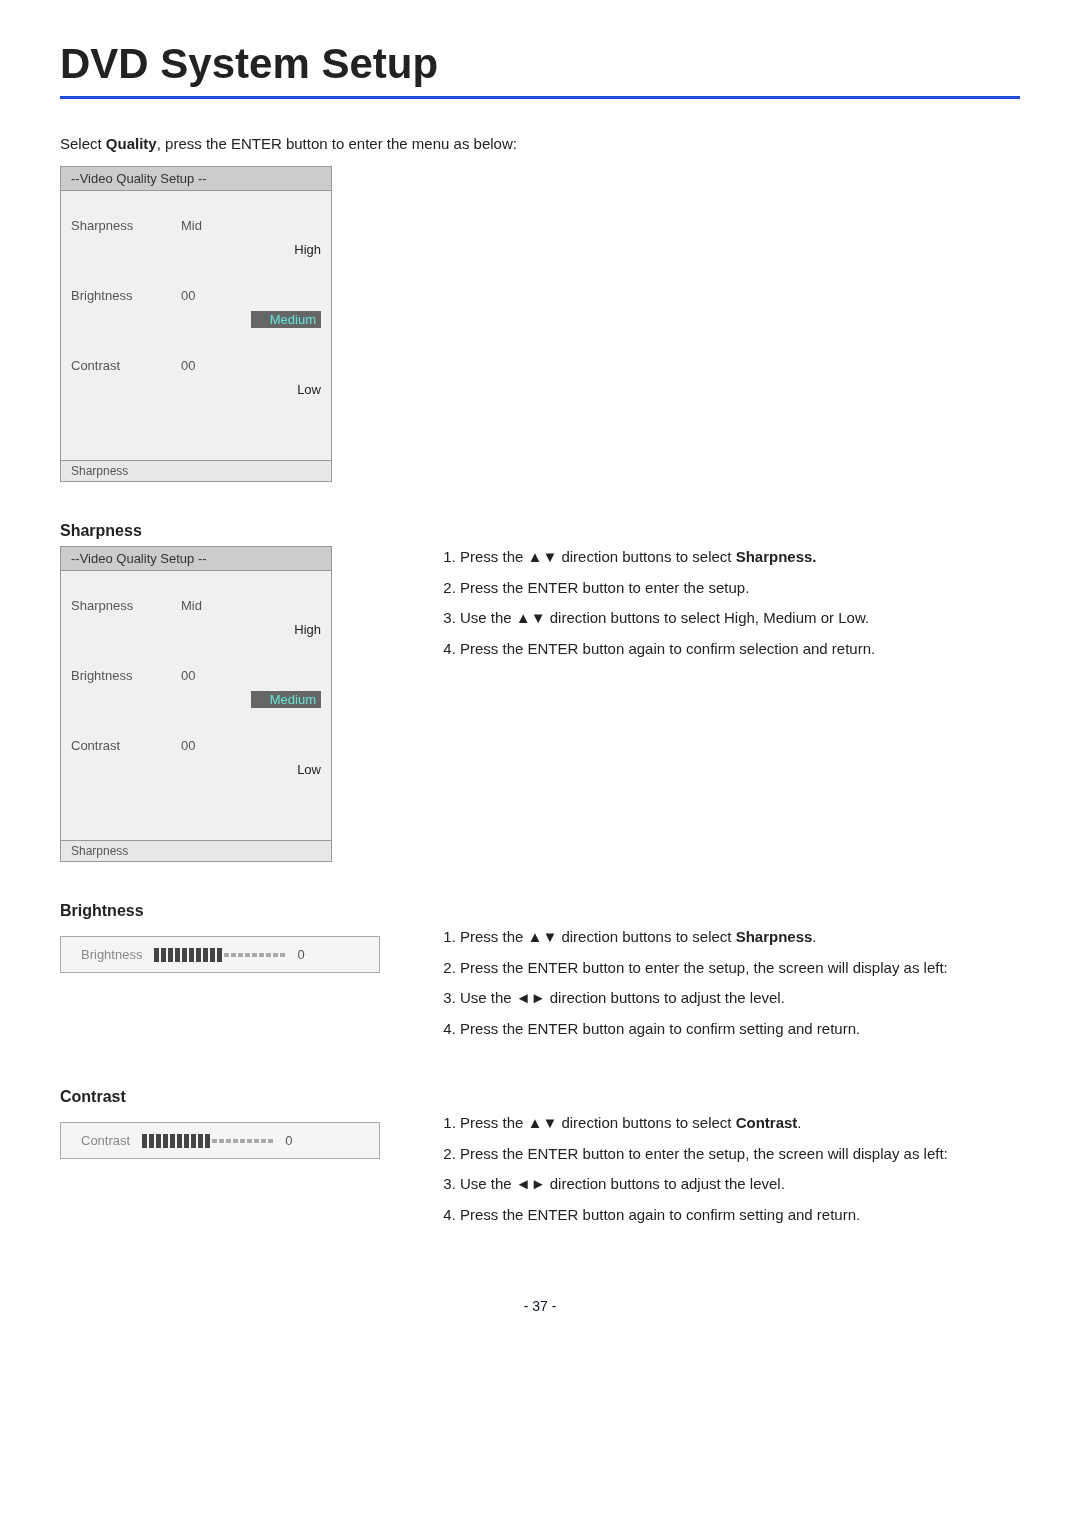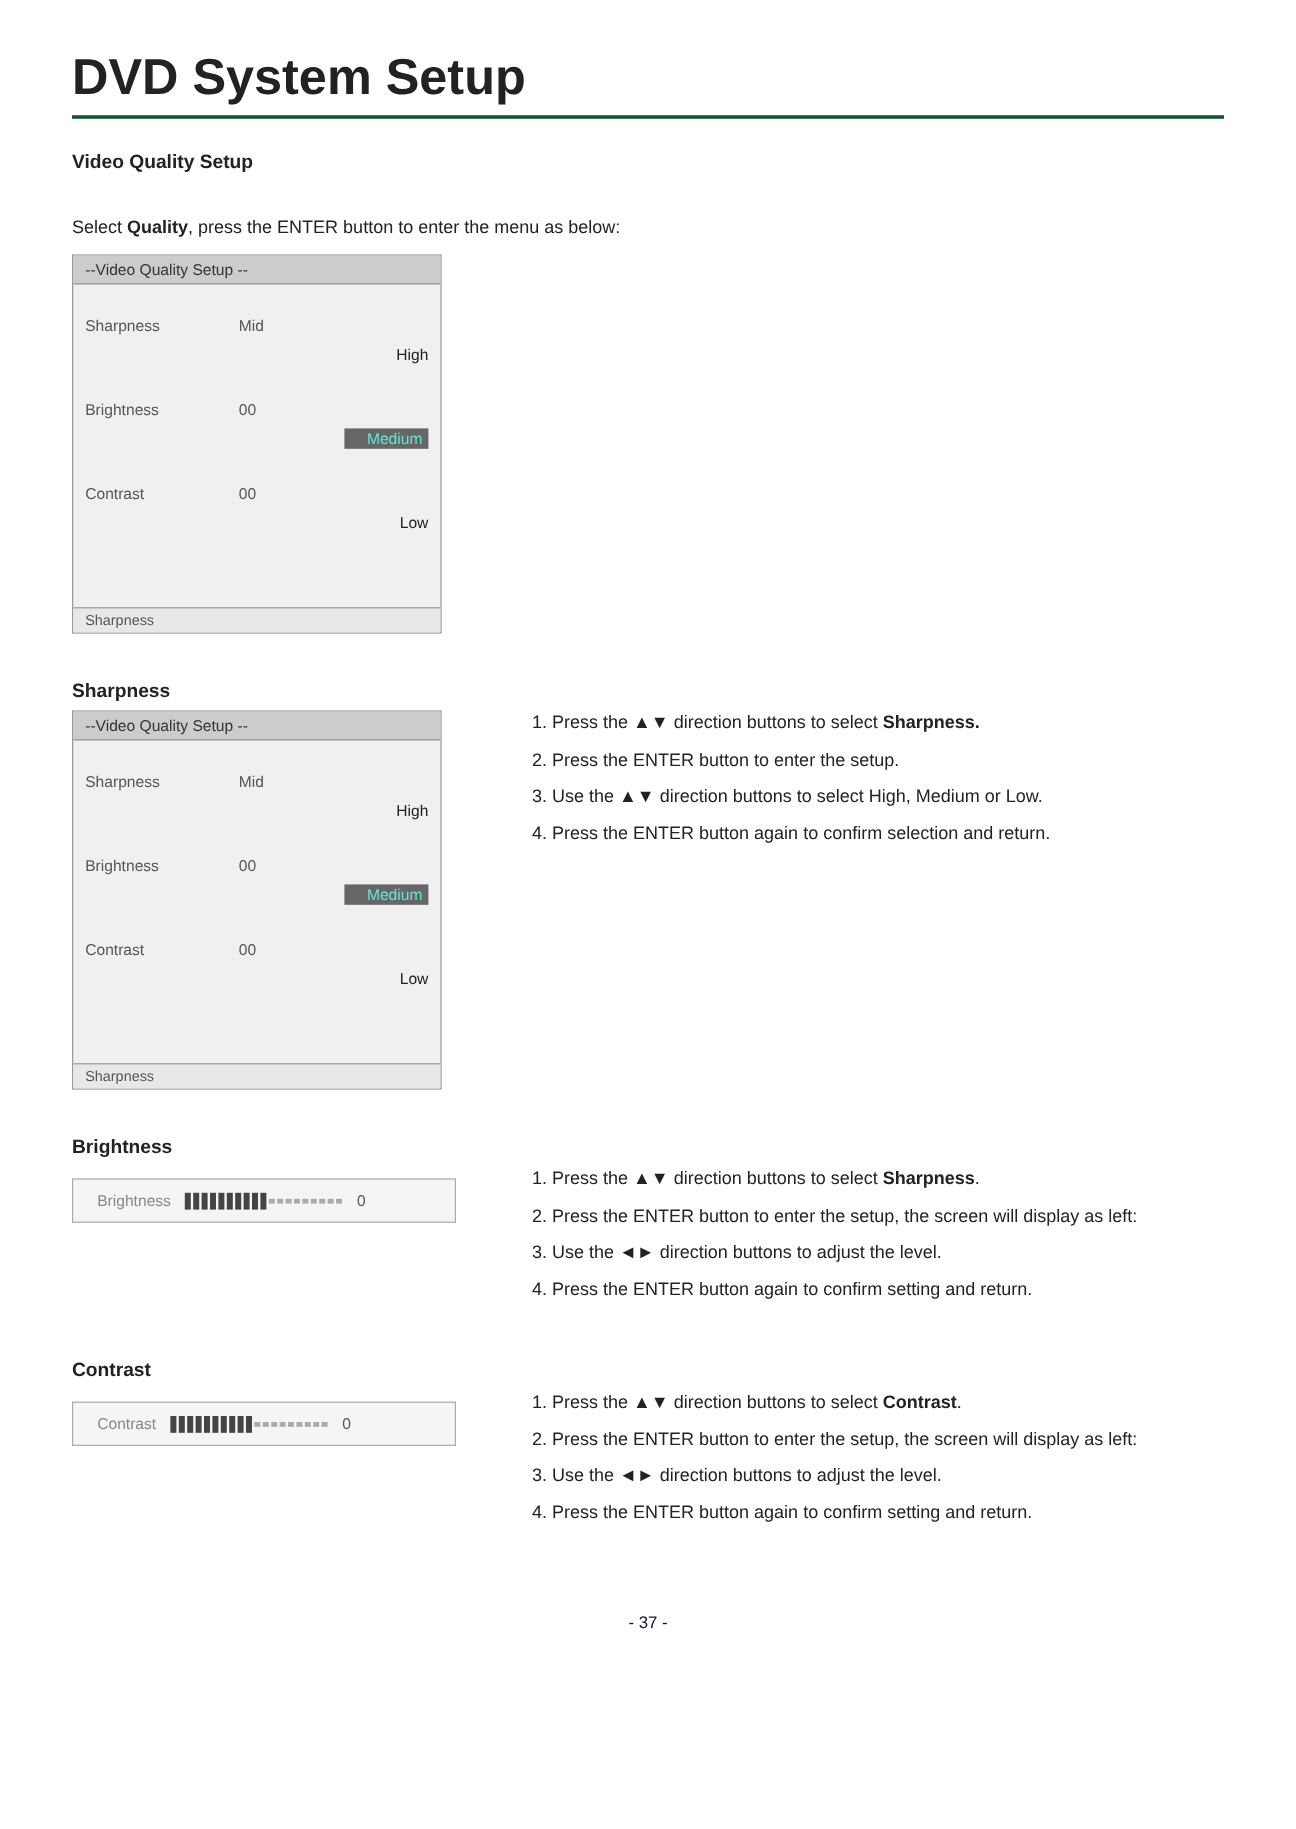--- a/index.html
+++ b/index.html
@@ -9,21 +9,21 @@
       color: #222;
       background: #fff;
       width: 1080px;
       min-height: 1524px;
       padding: 40px 60px 60px 60px;
     }
 
     h1 {
       font-size: 42px;
       font-weight: 900;
-      border-bottom: 3px solid #14532d;
+      border-bottom: 3px solid #1d4ed8;
       padding-bottom: 8px;
       margin-bottom: 28px;
     }
 
     .section-title {
       font-weight: bold;
       font-size: 16px;
       margin-bottom: 6px;
     }
 
@@ -46,21 +46,21 @@
     }
 
     .right-col {
       flex: 1;
     }
 
     
     .osd-box {
       border: 1px solid #999;
       background: #f0f0f0;
-      width: 308px;
+      width: 272px;
       padding: 0;
       font-size: 13px;
     }
 
     .osd-title-bar {
       background: #ccc;
       padding: 4px 10px;
       font-size: 13px;
       color: #333;
       border-bottom: 1px solid #999;
@@ -160,21 +160,20 @@
       display: inline-block;
       align-self: center;
     }
   </style>
 </head>
 <body>
 
 <h1>DVD System Setup</h1>
 
 <div class="section-block">
-  <div class="section-title">Video Quality Setup</div>
   <p class="intro-text">
     <span>Select </span><strong>Quality</strong><span>, press the ENTER button to enter the menu as below:</span>
   </p>
 
   <div class="two-col">
     <div class="left-col">
       <div class="osd-box">
         <div class="osd-title-bar">--Video Quality Setup --</div>
         <div class="osd-row">
           <span class="col1">Sharpness</span>

